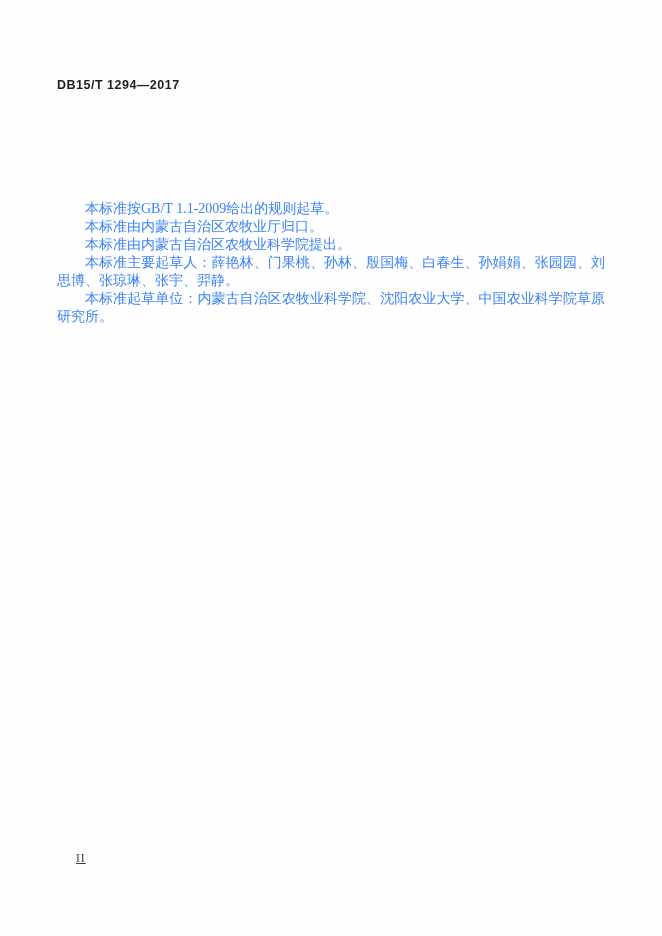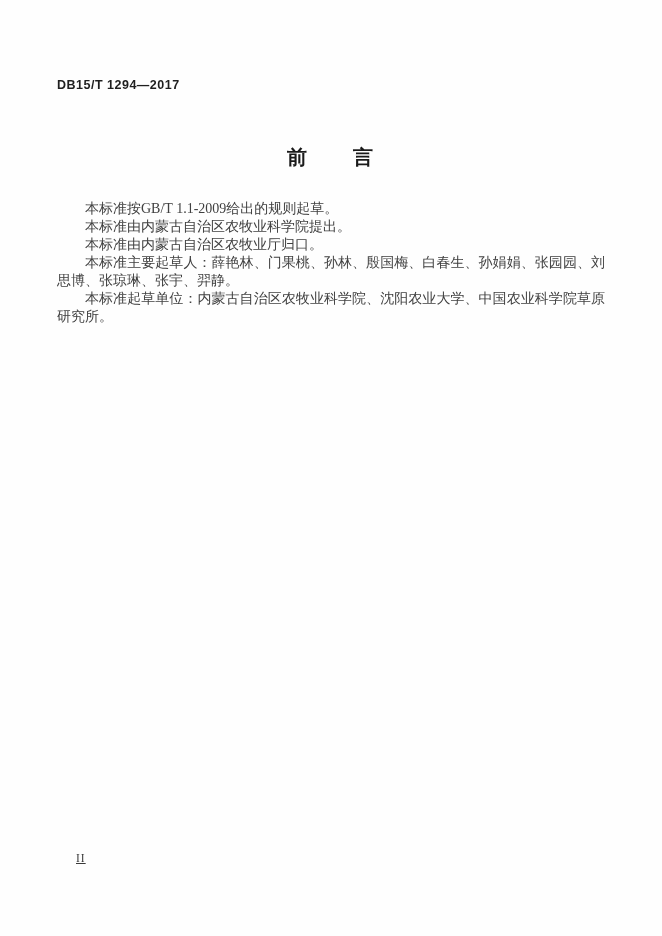--- a/index.html
+++ b/index.html
@@ -44,44 +44,43 @@
     left: 57px;
     top: 200px;
     width: 548px;
   }
   .body-text p {
     margin: 0;
     font-size: 14px;
     line-height: 18px;
     text-indent: 2em;
     text-align: justify;
-    color: #404040;
+    color: #3b82f6;
   }
   .page-number {
     position: absolute;
     left: 76px;
     top: 852px;
     font-size: 11.5px;
     letter-spacing: 1px;
     color: #3a3a3a;
     text-decoration: underline;
   }
 </style>
 </head>
 <body>
 
 <div class="page">
 
   <div class="doc-number">DB15/T 1294—2017</div>
 
-  <div class="page-title">前　　言</div>
 
   <div class="body-text">
     <p>本标准按GB/T 1.1-2009给出的规则起草。</p>
+    <p>本标准由内蒙古自治区农牧业厅归口。</p>
     <p>本标准由内蒙古自治区农牧业科学院提出。</p>
-    <p>本标准由内蒙古自治区农牧业厅归口。</p>
     <p>本标准主要起草人：薛艳林、门果桃、孙林、殷国梅、白春生、孙娟娟、张园园、刘思博、张琼琳、张宇、羿静。</p>
     <p>本标准起草单位：内蒙古自治区农牧业科学院、沈阳农业大学、中国农业科学院草原研究所。</p>
   </div>
 
   <div class="page-number">II</div>
 
 </div>
 
 </body></html>

